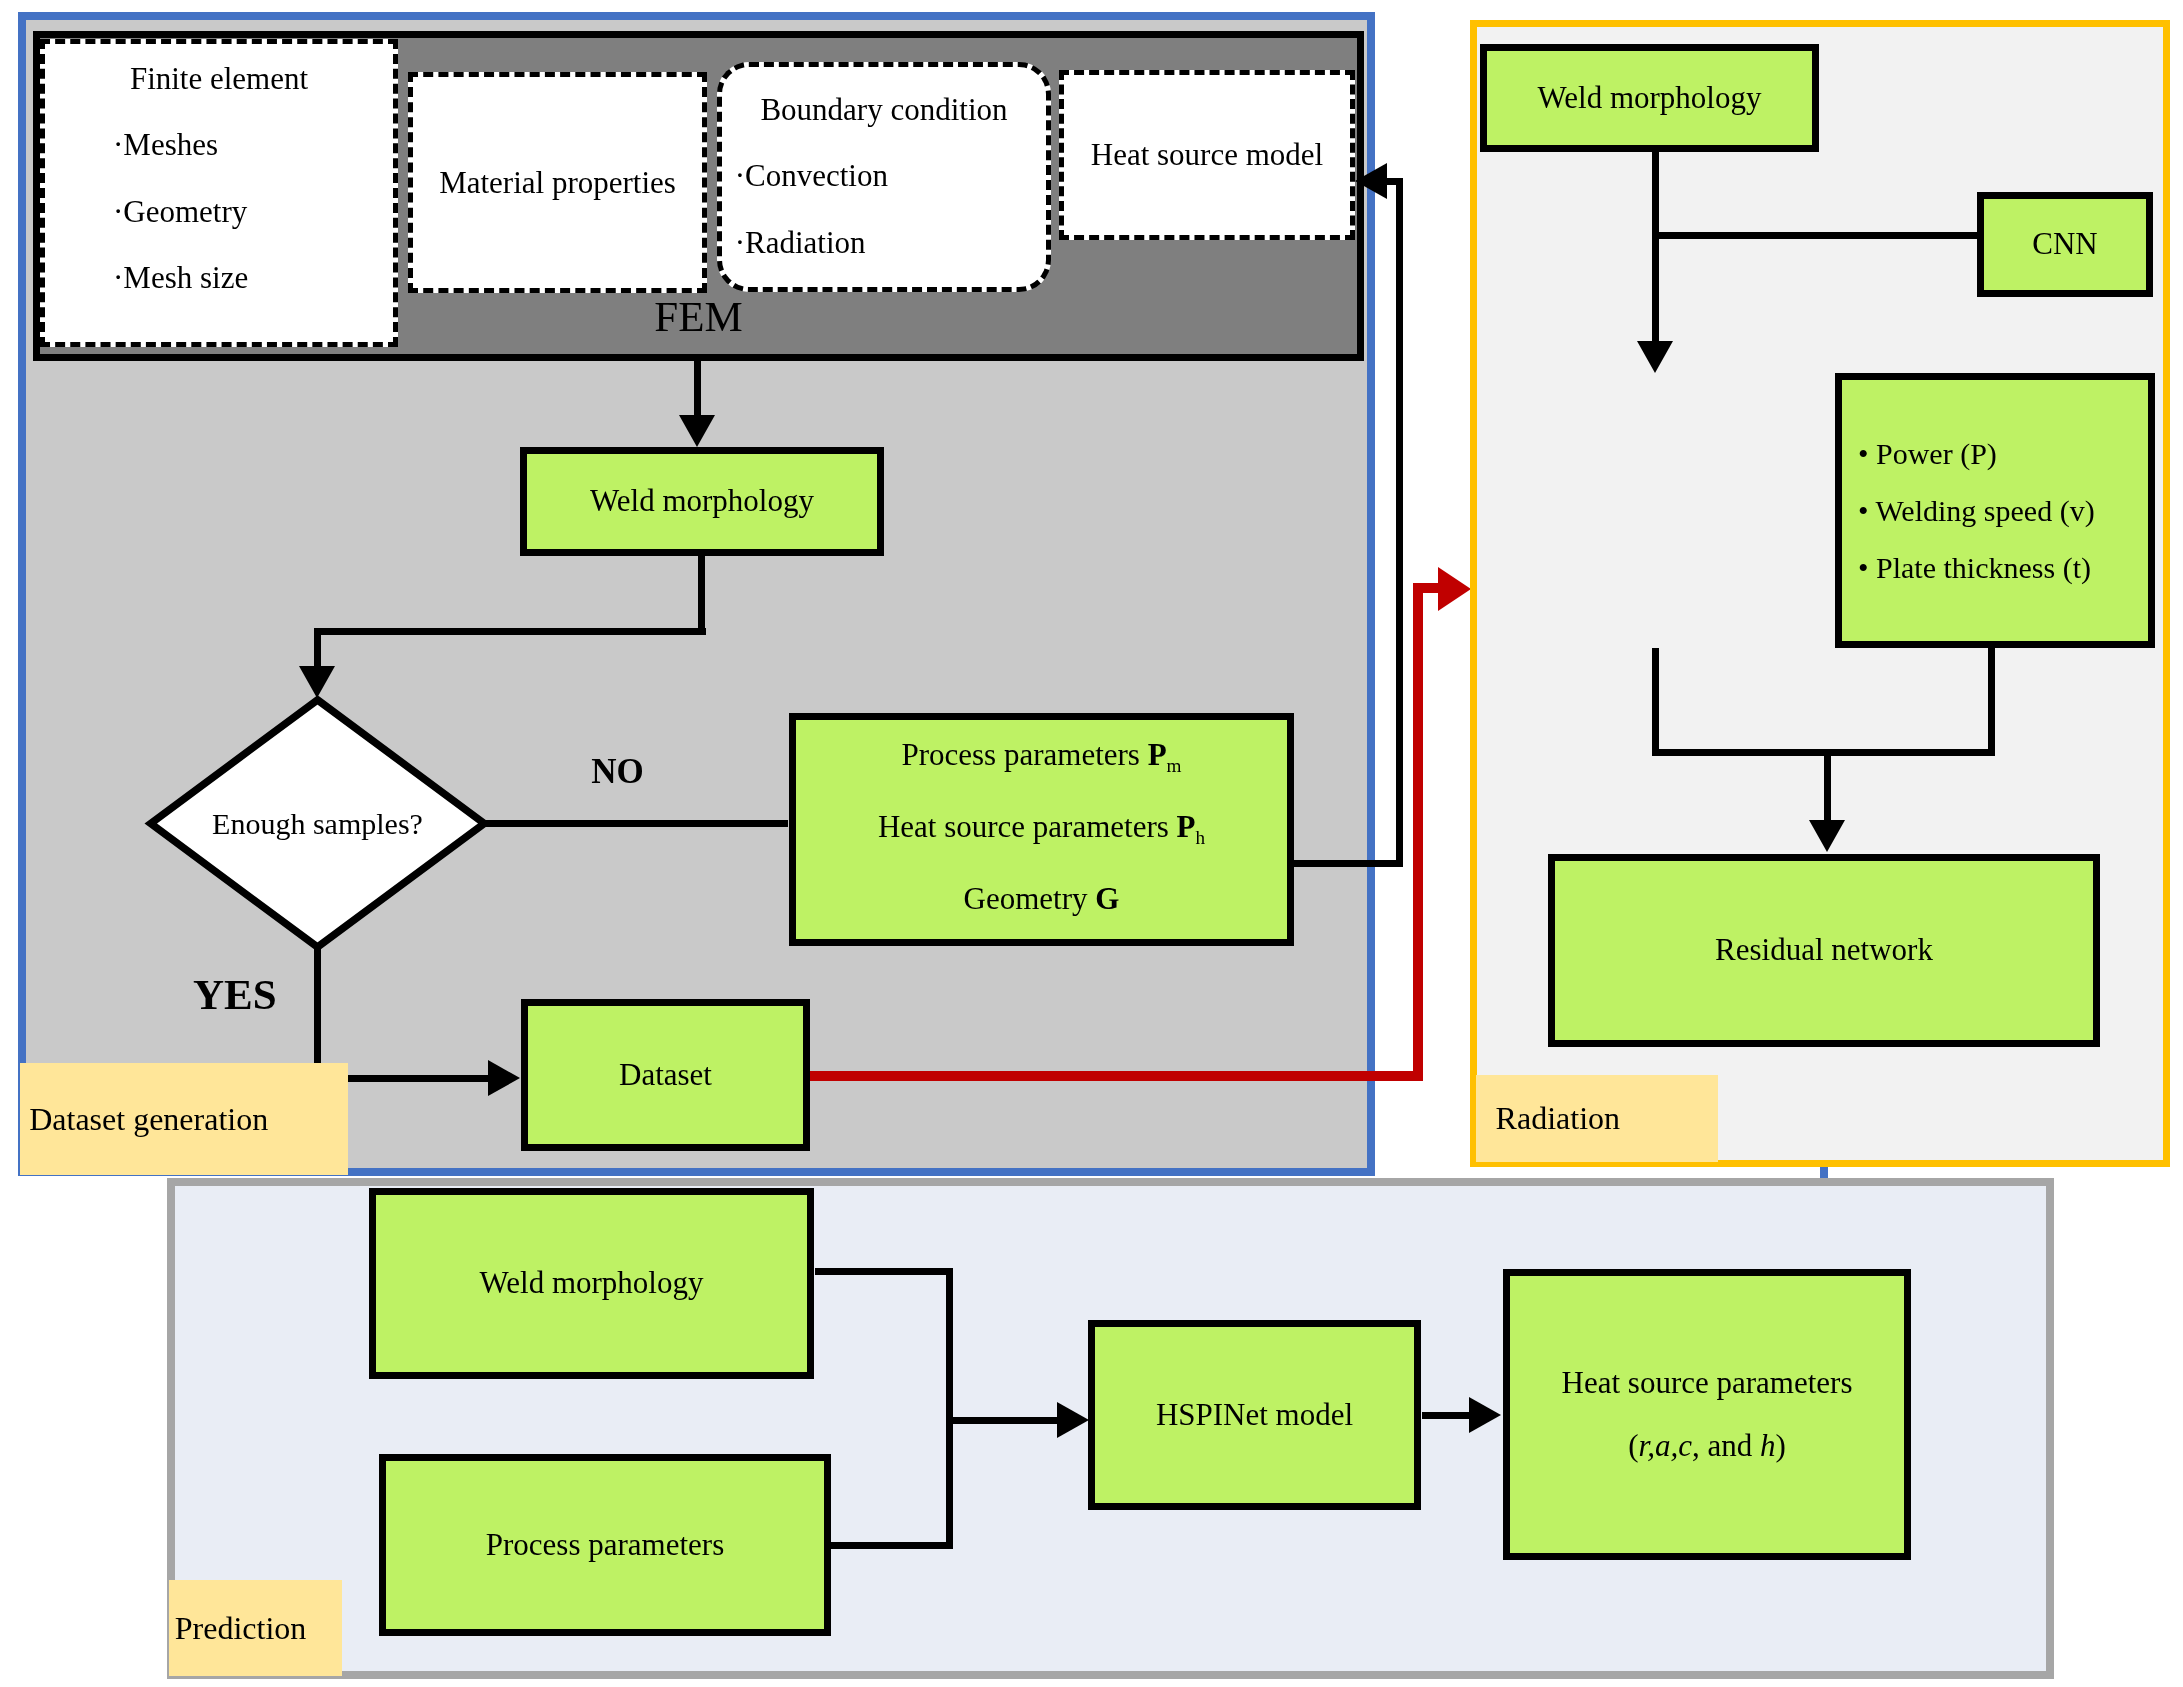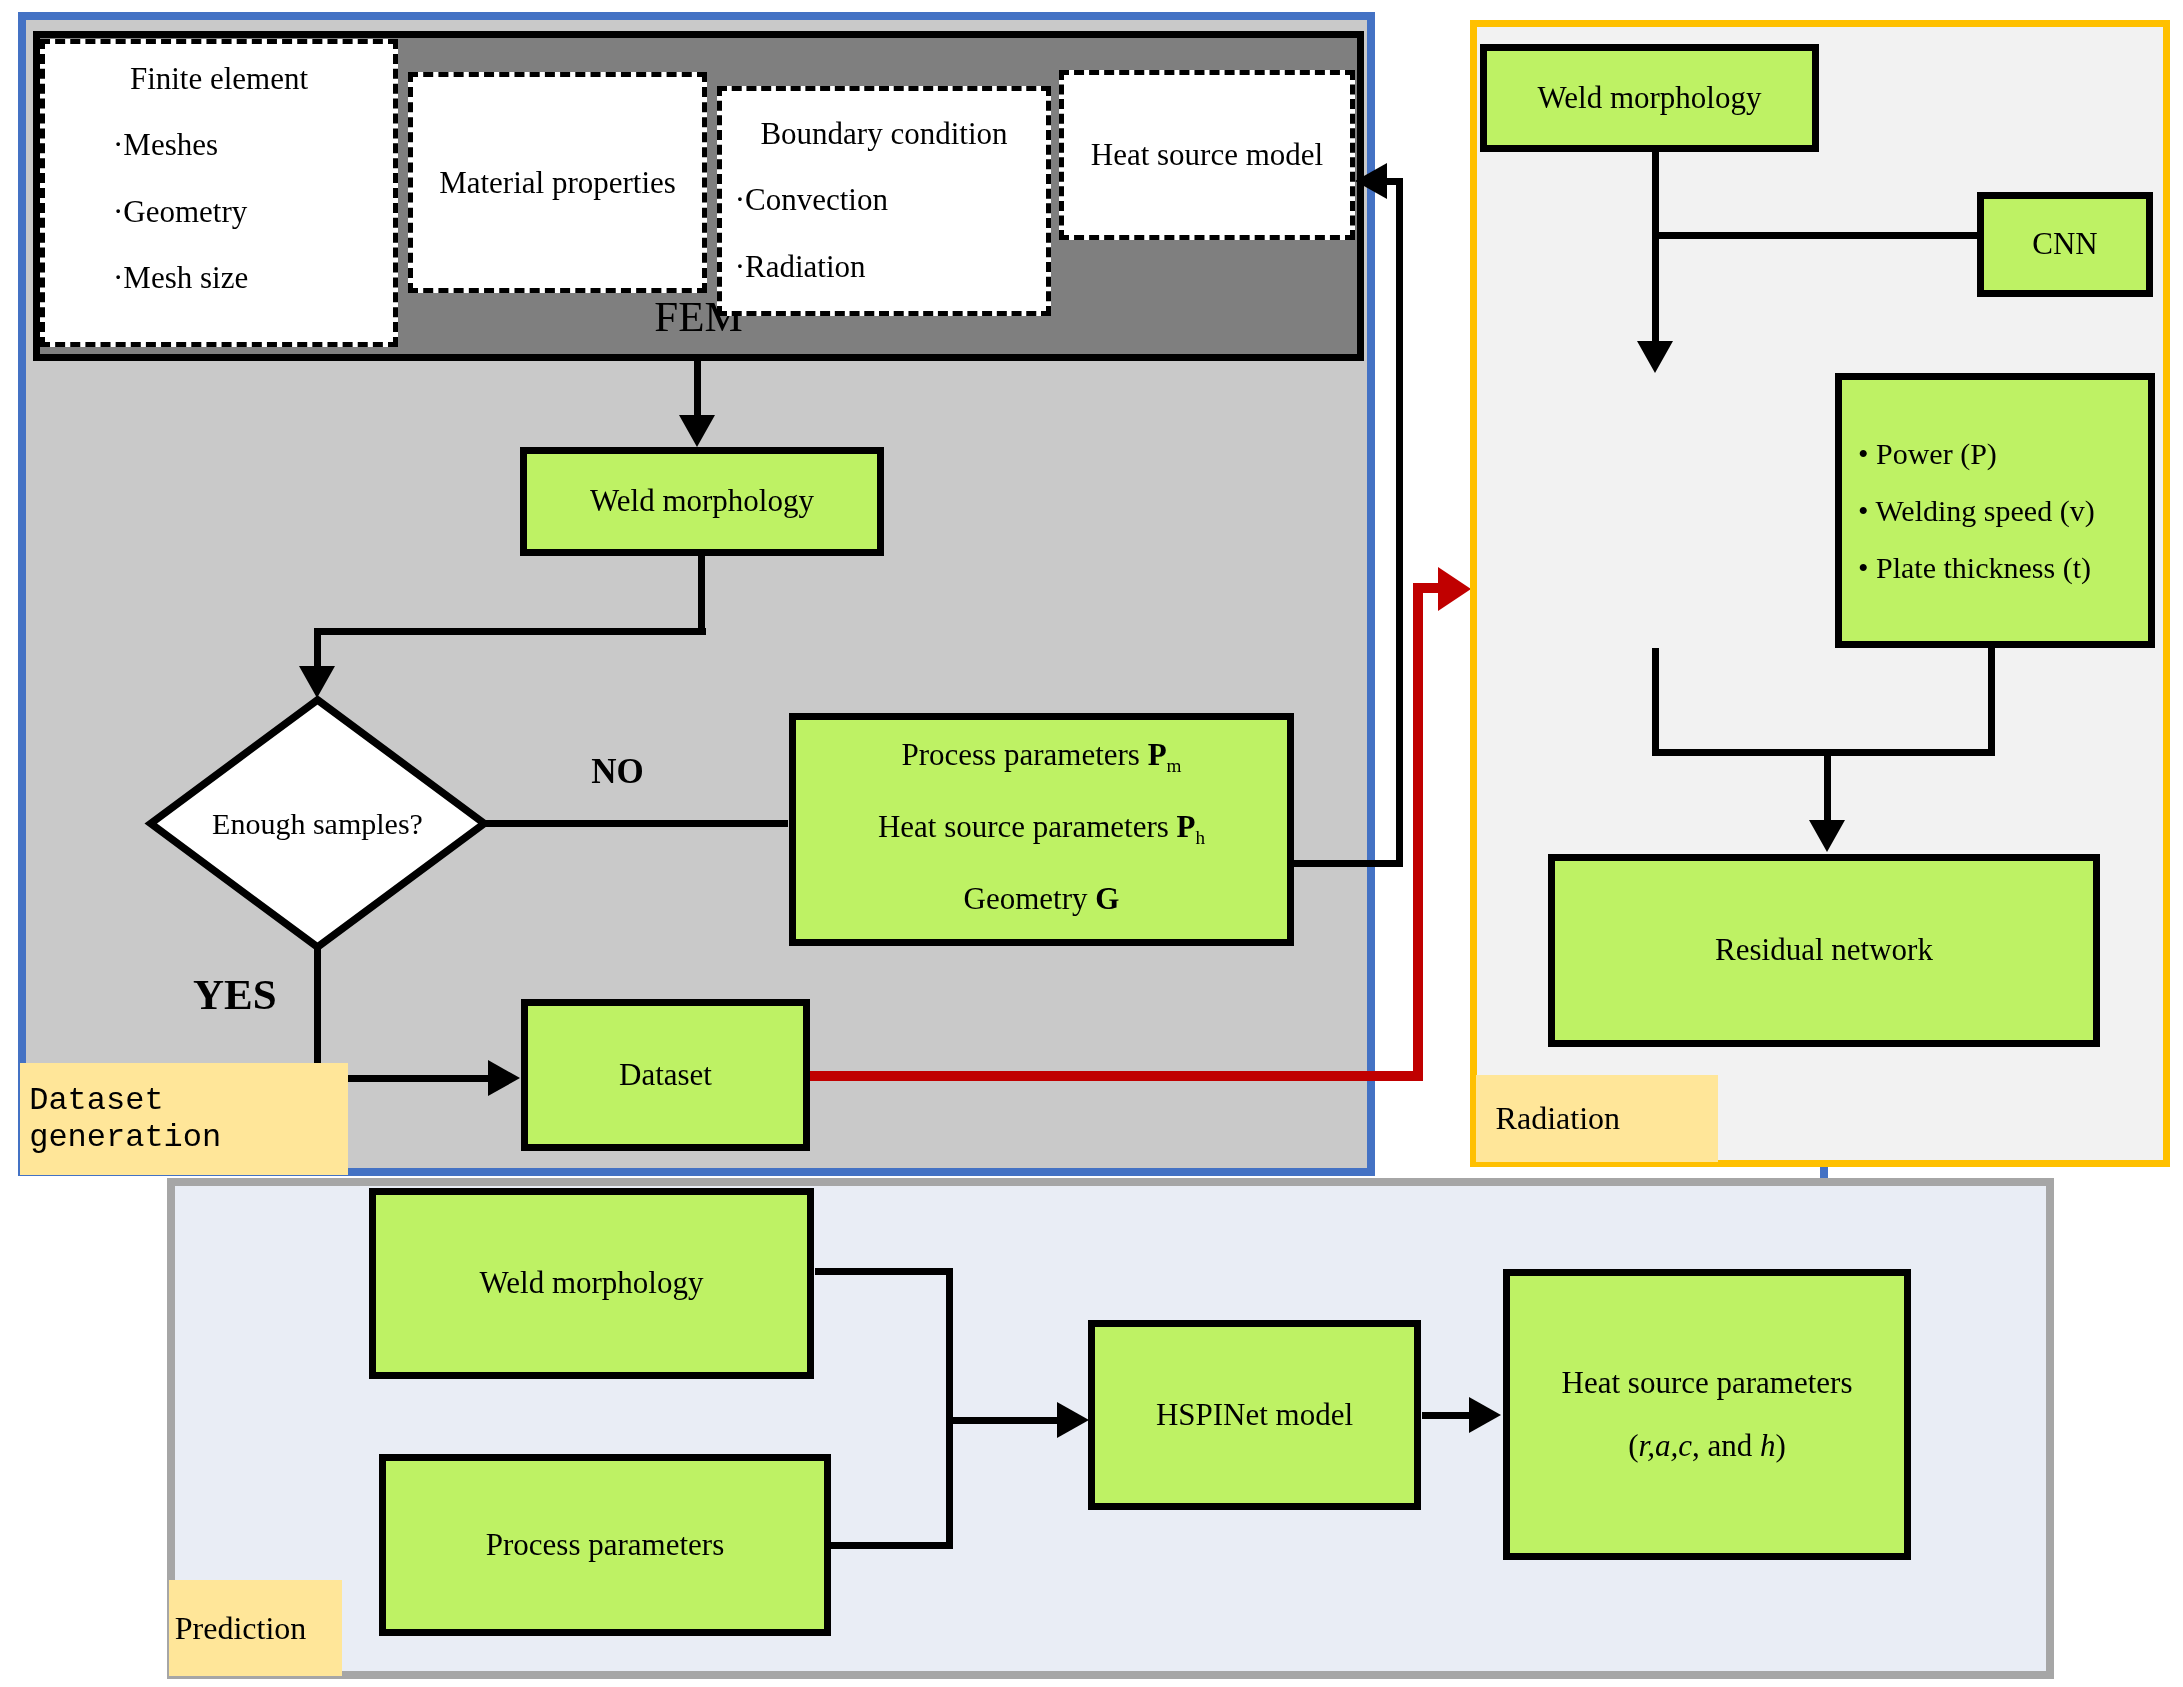--- a/index.html
+++ b/index.html
@@ -59,21 +59,21 @@
     <div class="fe-line" style="left:0; top:17.3px; width:348px; text-align:center;">Finite element</div>
     <div class="fe-line" style="left:68px; top:83px;">·Meshes</div>
     <div class="fe-line" style="left:68px; top:150px;">·Geometry</div>
     <div class="fe-line" style="left:68px; top:216px;">·Mesh size</div>
   </div>
 
   <div class="dashed" style="left:408px; top:72px; width:299px; height:221px; display:flex; align-items:center; justify-content:center; font-size:31px;">
     <span>Material properties</span>
   </div>
 
-  <div class="dashed" style="left:717px; top:86px; width:334px; height:230px;">
+  <div class="dashed" style="left:717px; top:62px; width:334px; height:230px;border-radius:32px;">
     <div class="fe-line" style="left:0; top:25px; width:324px; text-align:center;">Boundary condition</div>
     <div class="fe-line" style="left:12.7px; top:91px;">·Convection</div>
     <div class="fe-line" style="left:12.7px; top:158px;">·Radiation</div>
   </div>
 
   <div class="dashed" style="left:1059px; top:70px; width:296px; height:170px; display:flex; align-items:center; justify-content:center; font-size:31px;">
     <span>Heat source model</span>
   </div>
 
   <div class="vl" style="left:694px; top:360px; width:7px; height:58px;"></div>
@@ -109,21 +109,21 @@
 
   <div class="txt bold" style="left:193px; top:970px; width:115px; font-size:43px;">YES</div>
   <div class="vl" style="left:314px; top:946px; width:7px; height:136px;"></div>
   <div class="hl" style="left:314px; top:1075px; width:178px; height:7px;"></div>
   <div class="ah right" style="left:488px; top:1060px;"></div>
 
   <div class="box" style="left:521px; top:999px; width:289px; height:152px;">
     <span>Dataset</span>
   </div>
 
-  <div class="lbl" style="left:20px; top:1063px; width:328px; height:112px;font-family:Liberation Mono, monospace;">
+  <div class="lbl" style="left:20px; top:1063px; width:328px; height:112px;">
     <span>Dataset generation</span>
   </div>
 
   <div class="hl red" style="left:810px; top:1071px; width:613px; height:10.4px;"></div>
   <div class="vl red" style="left:1413px; top:583px; width:10.4px; height:498px;"></div>
   <div class="hl red" style="left:1413px; top:583px; width:38px; height:10.4px;"></div>
   <div class="ah right redhead" style="left:1438px; top:567px;"></div>
 
   <div class="sec sec-tr" style="left:1470px; top:20px; width:700px; height:1147px;"></div>
 

